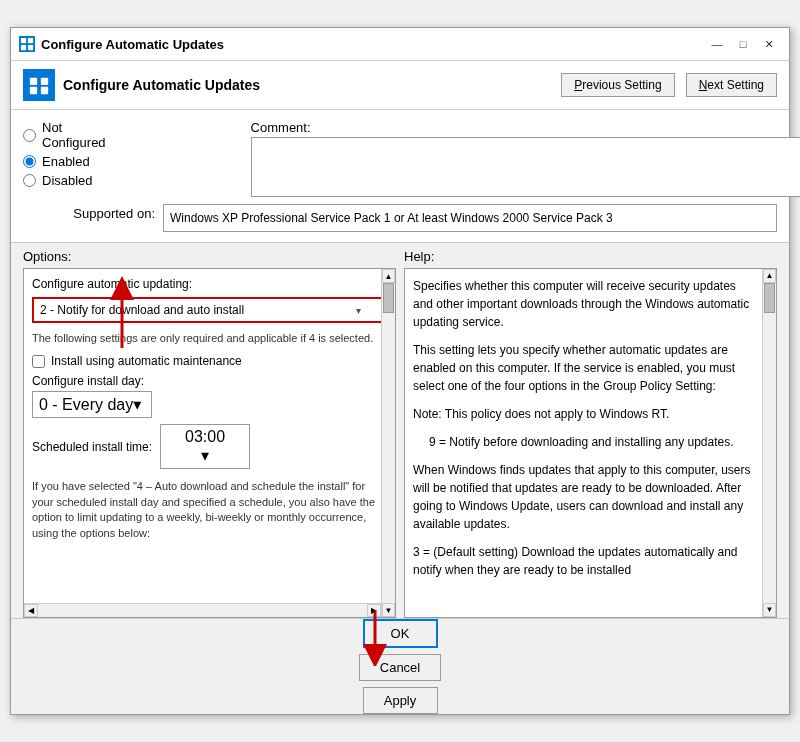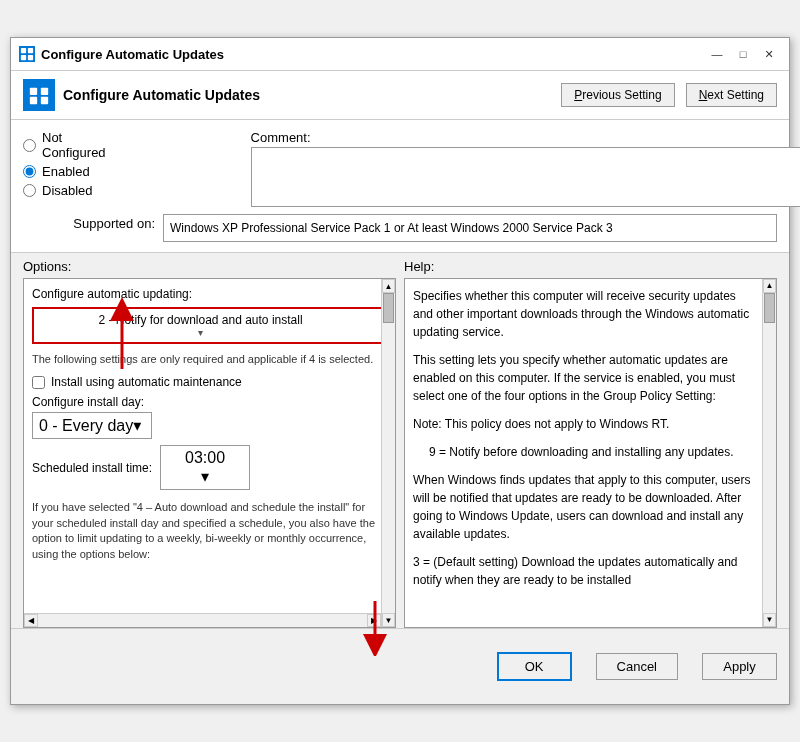--- a/index.html
+++ b/index.html
@@ -212,21 +212,20 @@
     .dropdown-box {
       border: 2px solid #e00;
       background: #fff;
       padding: 4px 24px 4px 6px;
       font-size: 12px;
       width: 100%;
       display: flex;
       align-items: center;
       justify-content: space-between;
       cursor: pointer;
-      flex-direction: column;
     }
     .dropdown-arrow {
       font-size: 10px;
       color: #555;
     }
 
     .small-text {
       font-size: 11px;
       color: #333;
       margin: 8px 0;
@@ -324,27 +323,28 @@
 
     .help-paragraph {
       margin-bottom: 10px;
       font-size: 12px;
       line-height: 1.5;
       padding-right: 14px;
     }
 
     .bottom-bar {
       background: #f0f0f0;
-      padding: 23px 12px;
+      padding: 0 12px;
       display: flex;
       justify-content: flex-end;
-      gap: 24px;
+      gap: 6px;
       border-top: 1px solid #ccc;
       align-items: center;
       position: relative;
+      flex-direction: column;
     }
     .bottom-btn {
       padding: 5px 20px;
       border: 1px solid #999;
       background: #f0f0f0;
       cursor: pointer;
       font-size: 13px;
       min-width: 75px;
       text-align: center;
     }

